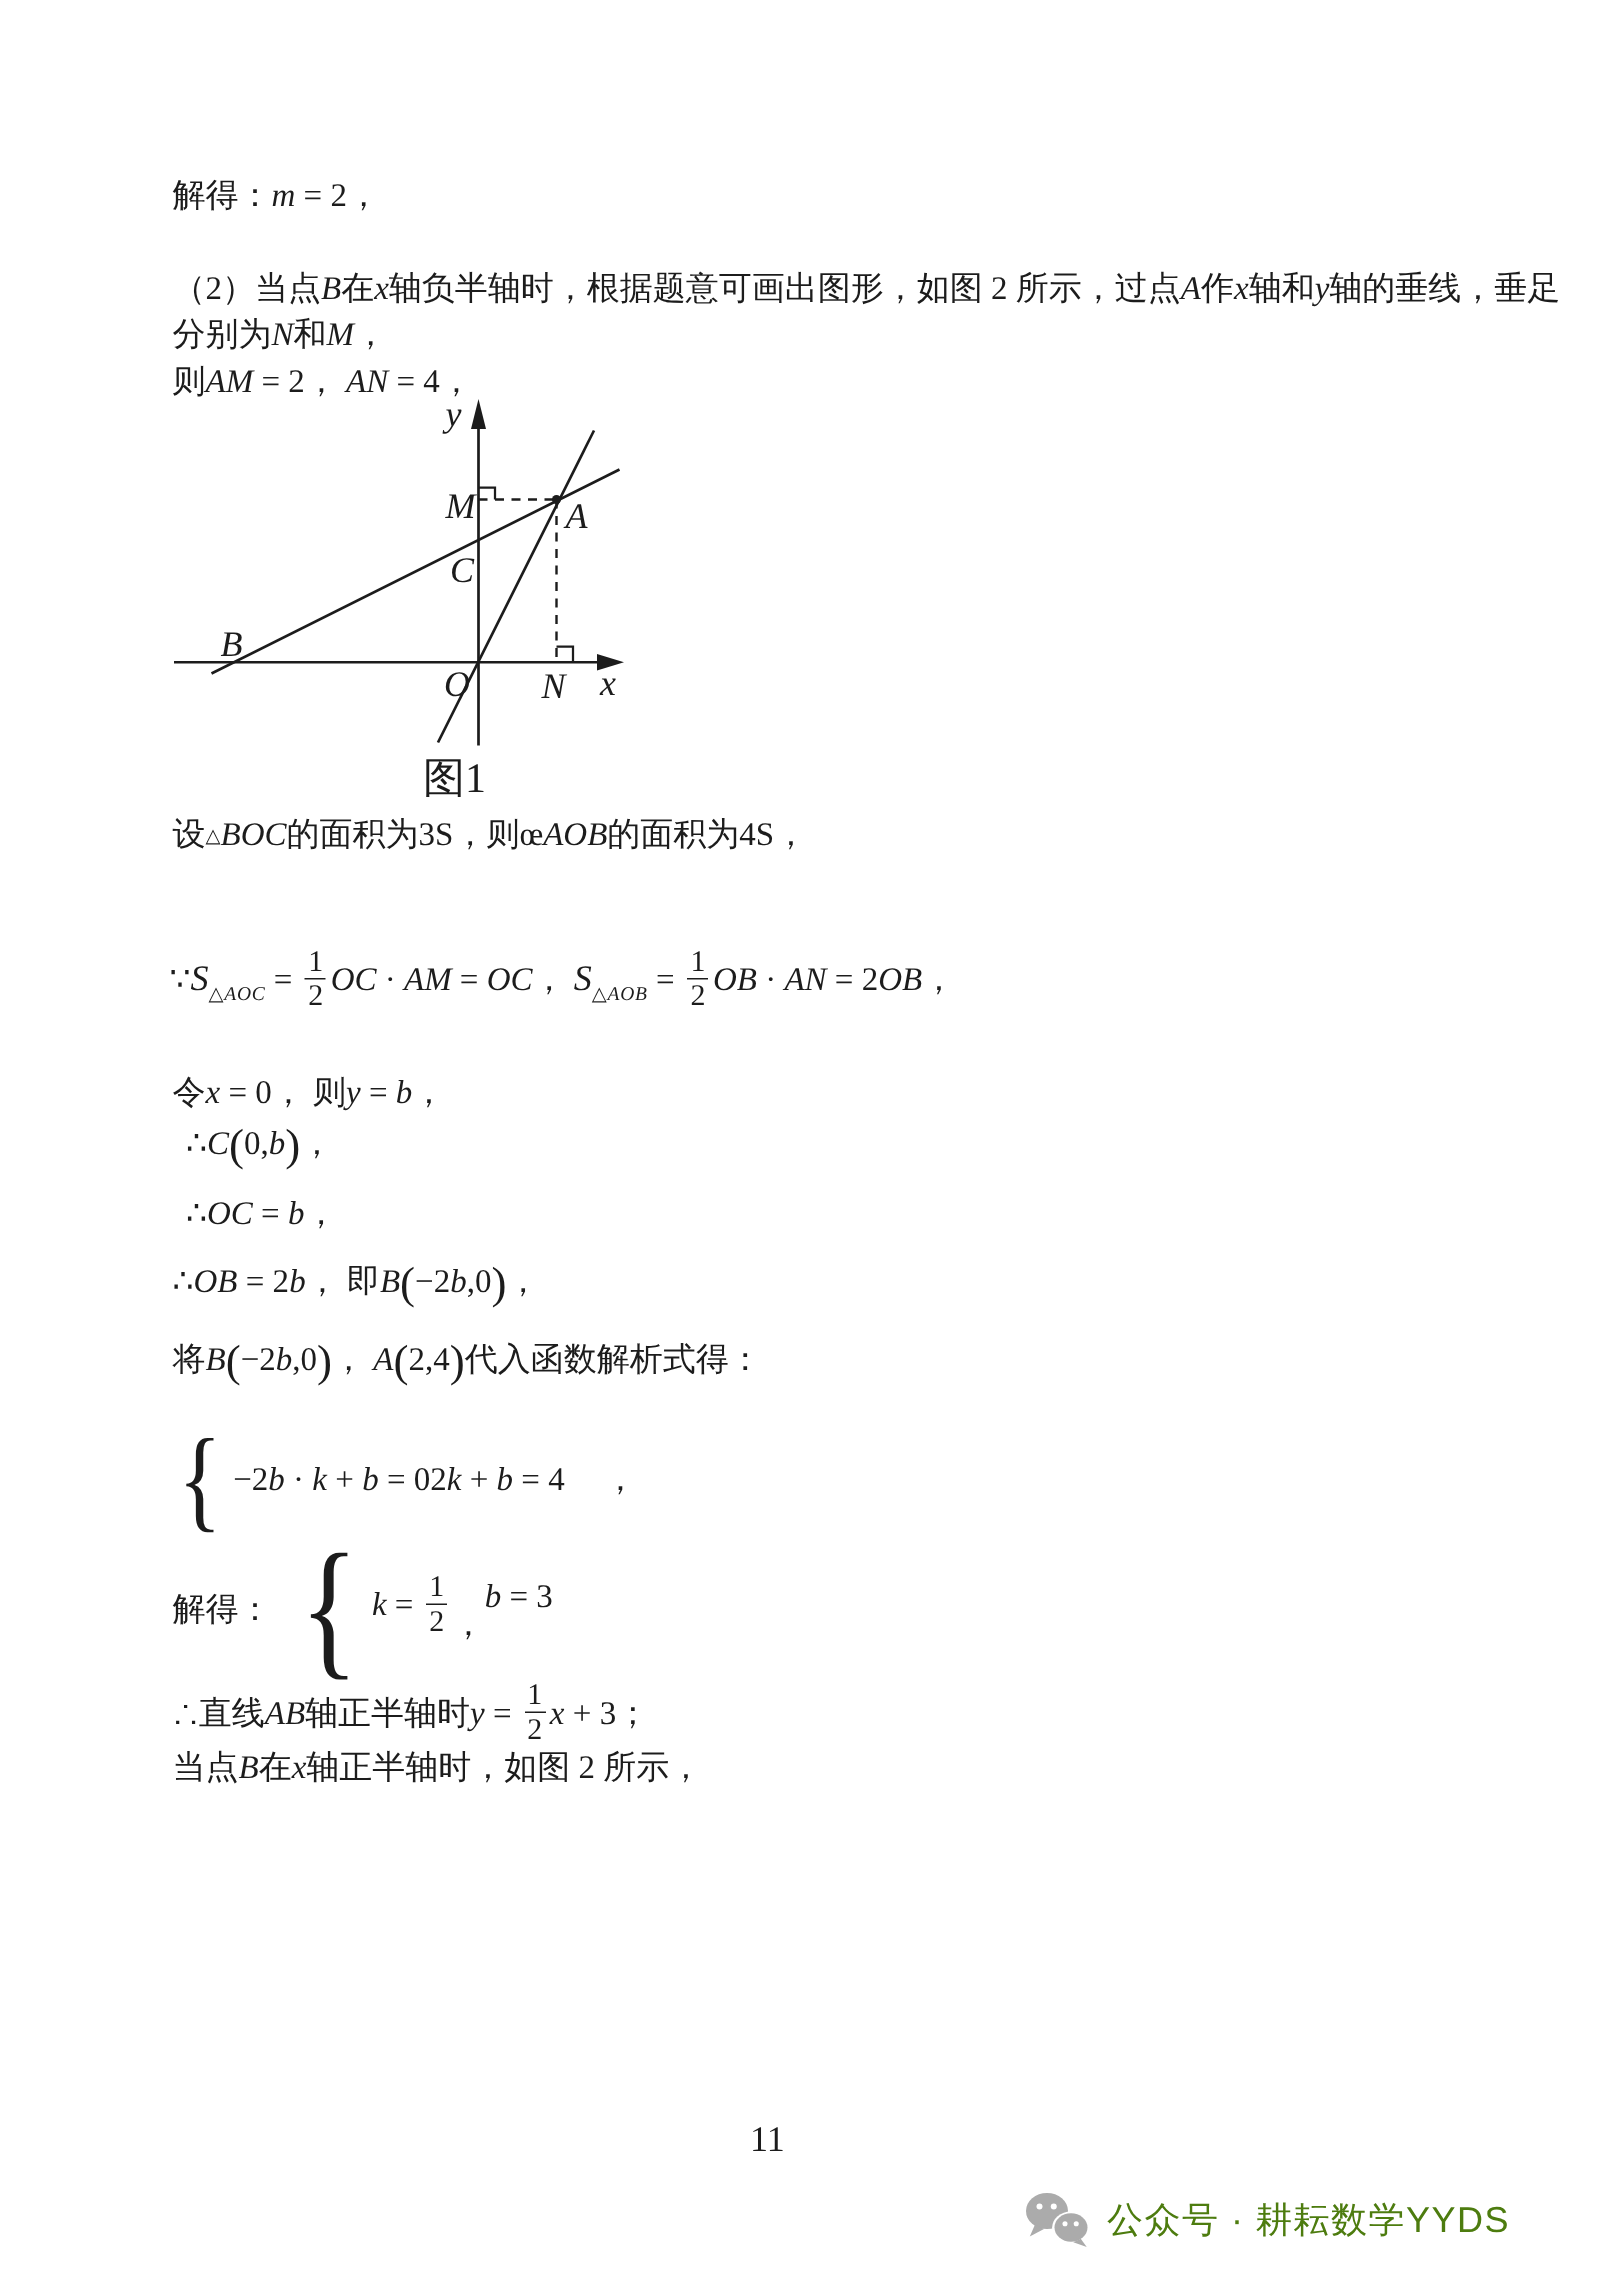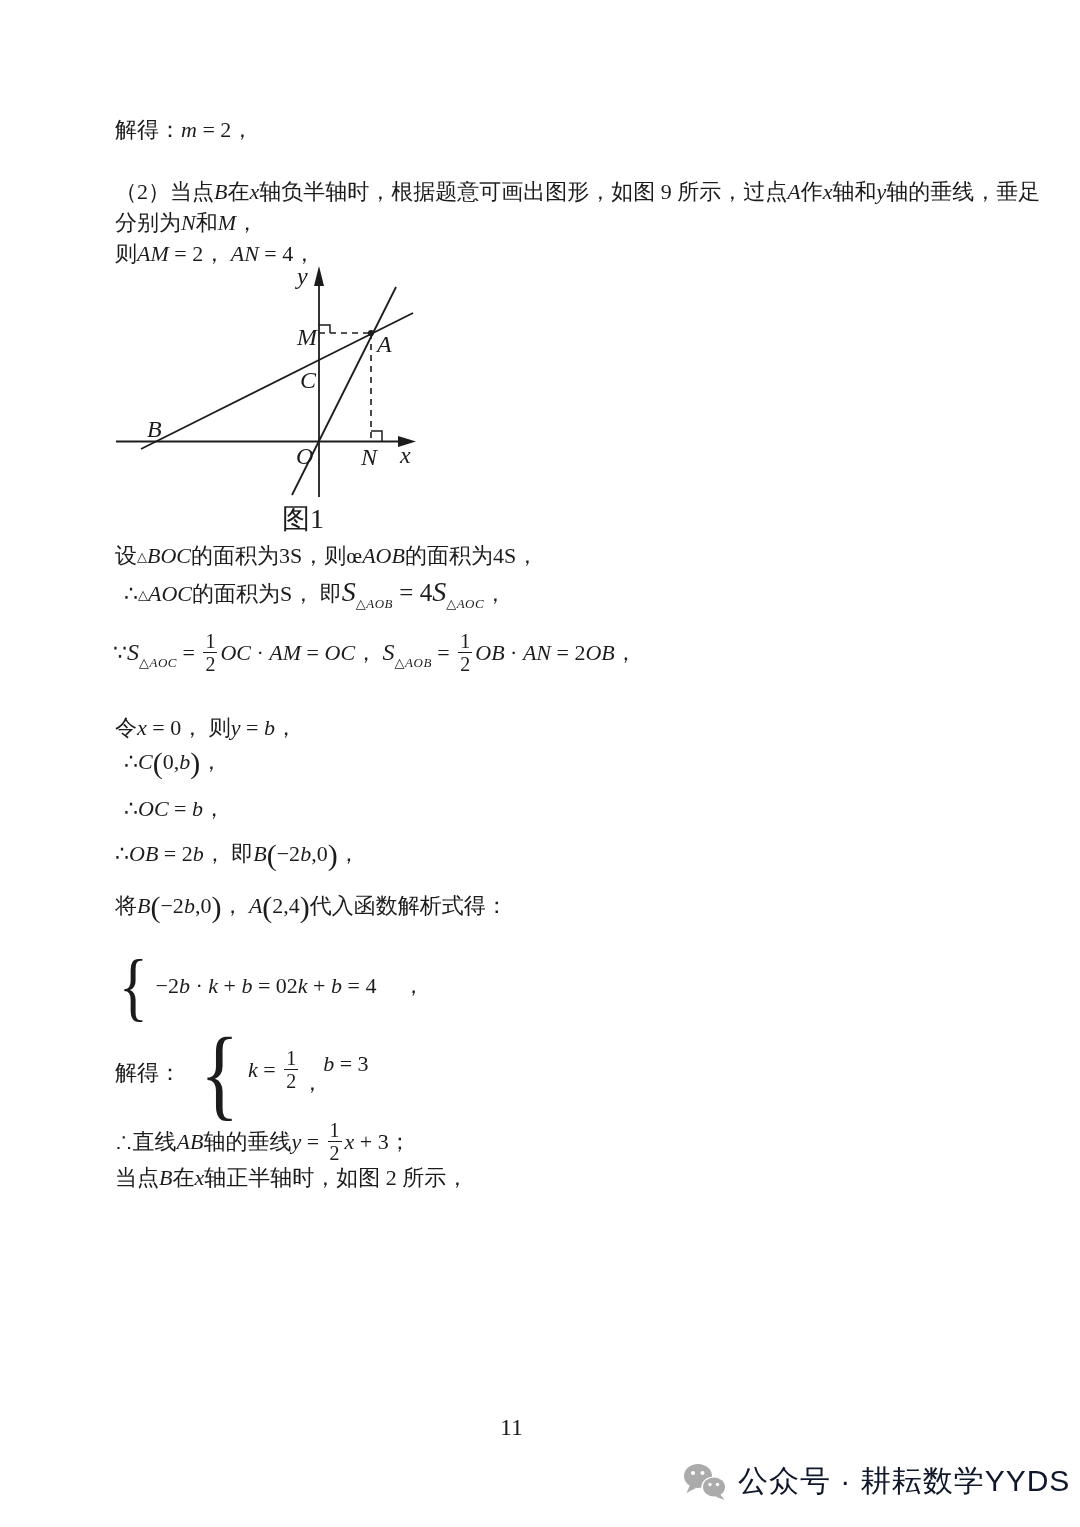--- a/index.html
+++ b/index.html
@@ -26,35 +26,35 @@
   .midcomma{margin-left:26px;}
   .figcap{position:absolute;left:225px;top:500px;width:156px;text-align:center;font-size:28px;}
   .fig{position:absolute;left:100px;top:260px;width:360px;height:250px;}
   .ax{stroke:#1c1c1c;stroke-width:1.8;fill:none;}
   .dash{stroke:#1c1c1c;stroke-width:1.6;fill:none;stroke-dasharray:6 5;}
   .ang{stroke:#1c1c1c;stroke-width:1.5;fill:none;}
   .fill{fill:#1c1c1c;stroke:none;}
   .lbl{font-family:"Liberation Serif","DejaVu Serif",serif;font-style:italic;font-size:24px;fill:#1c1c1c;}
   .pageno{position:absolute;left:500px;top:1414px;font-size:24px;}
   .watermark{position:absolute;left:683px;top:1461px;display:flex;align-items:center;gap:9px;}
-  .wm-text{font-family:"Liberation Sans","DejaVu Sans",sans-serif;font-size:30px;color:#0f172a;
+  .wm-text{font-family:"Liberation Sans","DejaVu Sans",sans-serif;font-size:24px;color:#4d7c0f;
            letter-spacing:1px;white-space:nowrap;}
 </style>
 </head>
 <body>
 
 <div class="page">
 
   <div class="ln" style="top:114px">
     <span class="cn">解得：</span><span class="it">m</span><span class="rm"> = 2</span><span class="cn">，</span>
   </div>
 
 
   <div class="ln" style="top:176px">
-    <span class="cn">（2）当点</span><span class="it">B</span><span class="cn">在</span><span class="it">x</span><span class="cn">轴负半轴时，根据题意可画出图形，如图 9 所示，过点</span><span class="it">A</span><span class="cn">作</span><span class="it">x</span><span class="cn">轴和</span><span class="it">y</span><span class="cn">轴的垂线，垂足</span>
+    <span class="cn">（2）当点</span><span class="it">B</span><span class="cn">在</span><span class="it">x</span><span class="cn">轴负半轴时，根据题意可画出图形，如图 2 所示，过点</span><span class="it">A</span><span class="cn">作</span><span class="it">x</span><span class="cn">轴和</span><span class="it">y</span><span class="cn">轴的垂线，垂足</span>
   </div>
 
   <div class="ln" style="top:207px">
     <span class="cn">分别为</span><span class="it">N</span><span class="cn">和</span><span class="it">M</span><span class="cn">，</span>
   </div>
 
   <div class="ln" style="top:238px">
     <span class="cn">则</span><span class="it">AM</span><span class="rm"> = 2</span><span class="cn">， </span><span class="it">AN</span><span class="rm"> = 4</span><span class="cn">，</span>
   </div>
 
@@ -78,23 +78,20 @@
     <text class="lbl" x="200" y="128">C</text>
     <text class="lbl" x="47" y="177">B</text>
     <text class="lbl" x="261" y="205">N</text>
   </svg>
   <div class="figcap">图1</div>
 
   <div class="ln" style="top:540px">
     <span class="cn">设</span><span class="tri">△</span><span class="it">BOC</span><span class="cn">的面积为3</span><span class="rm">S</span><span class="cn">，则</span><span class="rm">œ</span><span class="it">AOB</span><span class="cn">的面积为4</span><span class="rm">S</span><span class="cn">，</span>
   </div>
 
-  <div class="ln" style="top:578px;left:124px">
-    <span class="rm">∴</span><span class="tri">△</span><span class="it">AOC</span><span class="cn">的面积为S， 即</span><span class="S">S</span><span class="sub">△AOB</span><span class="dm"> = 4</span><span class="S">S</span><span class="sub">△AOC</span><span class="cn">，</span>
-  </div>
 
   <div class="ln" style="top:632px;left:113px">
     <span class="rm">∵</span><span class="S2">S</span><span class="sub">△AOC</span><span class="rm"> = </span><span class="frac">
         <span class="n">1</span>
         <span class="d">2</span>
       </span><span class="it">OC</span><span class="rm"> · </span><span class="it">AM</span><span class="rm"> = </span><span class="it">OC</span><span class="cn">， </span><span class="S2">S</span><span class="sub">△AOB</span><span class="rm"> = </span><span class="frac">
         <span class="n">1</span>
         <span class="d">2</span>
       </span><span class="it">OB</span><span class="rm"> · </span><span class="it">AN</span><span class="rm"> = 2</span><span class="it">OB</span><span class="cn">，</span>
   </div>
@@ -135,21 +132,21 @@
     <span class="rows" style="row-gap:6px">
       <span class="row"><span class="it">k</span><span class="rm"> = </span><span class="frac">
             <span class="n">1</span>
             <span class="d">2</span>
           </span><span class="cn lowcomma">，</span></span>
       <span class="row"><span class="it">b</span><span class="rm"> = 3</span></span>
     </span>
   </div>
 
   <div class="ln" style="top:1112px;line-height:60px">
-    <span class="cn">∴直线</span><span class="it">AB</span><span class="cn">轴的垂线</span><span class="it">y</span><span class="rm"> = </span><span class="frac">
+    <span class="cn">∴直线</span><span class="it">AB</span><span class="cn">轴正半轴时</span><span class="it">y</span><span class="rm"> = </span><span class="frac">
         <span class="n">1</span>
         <span class="d">2</span>
       </span><span class="it">x</span><span class="rm"> + 3</span><span class="cn">；</span>
   </div>
 
   <div class="ln" style="top:1162px">
     <span class="cn">当点</span><span class="it">B</span><span class="cn">在</span><span class="it">x</span><span class="cn">轴正半轴时，如图 2 所示，</span>
   </div>
 
   <div class="pageno">11</div>

